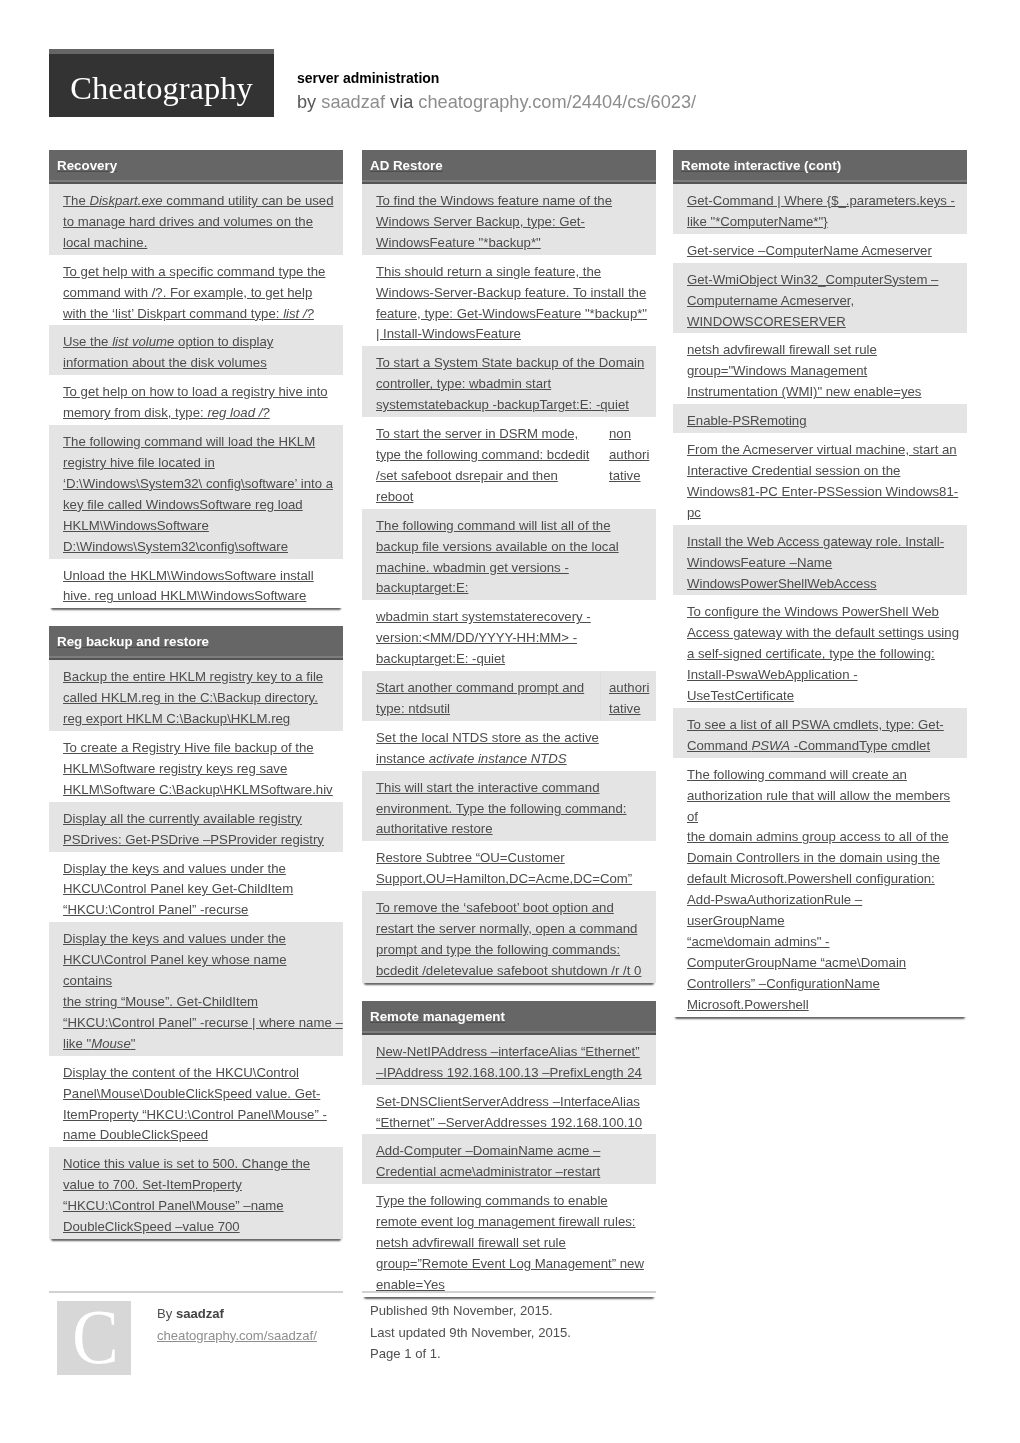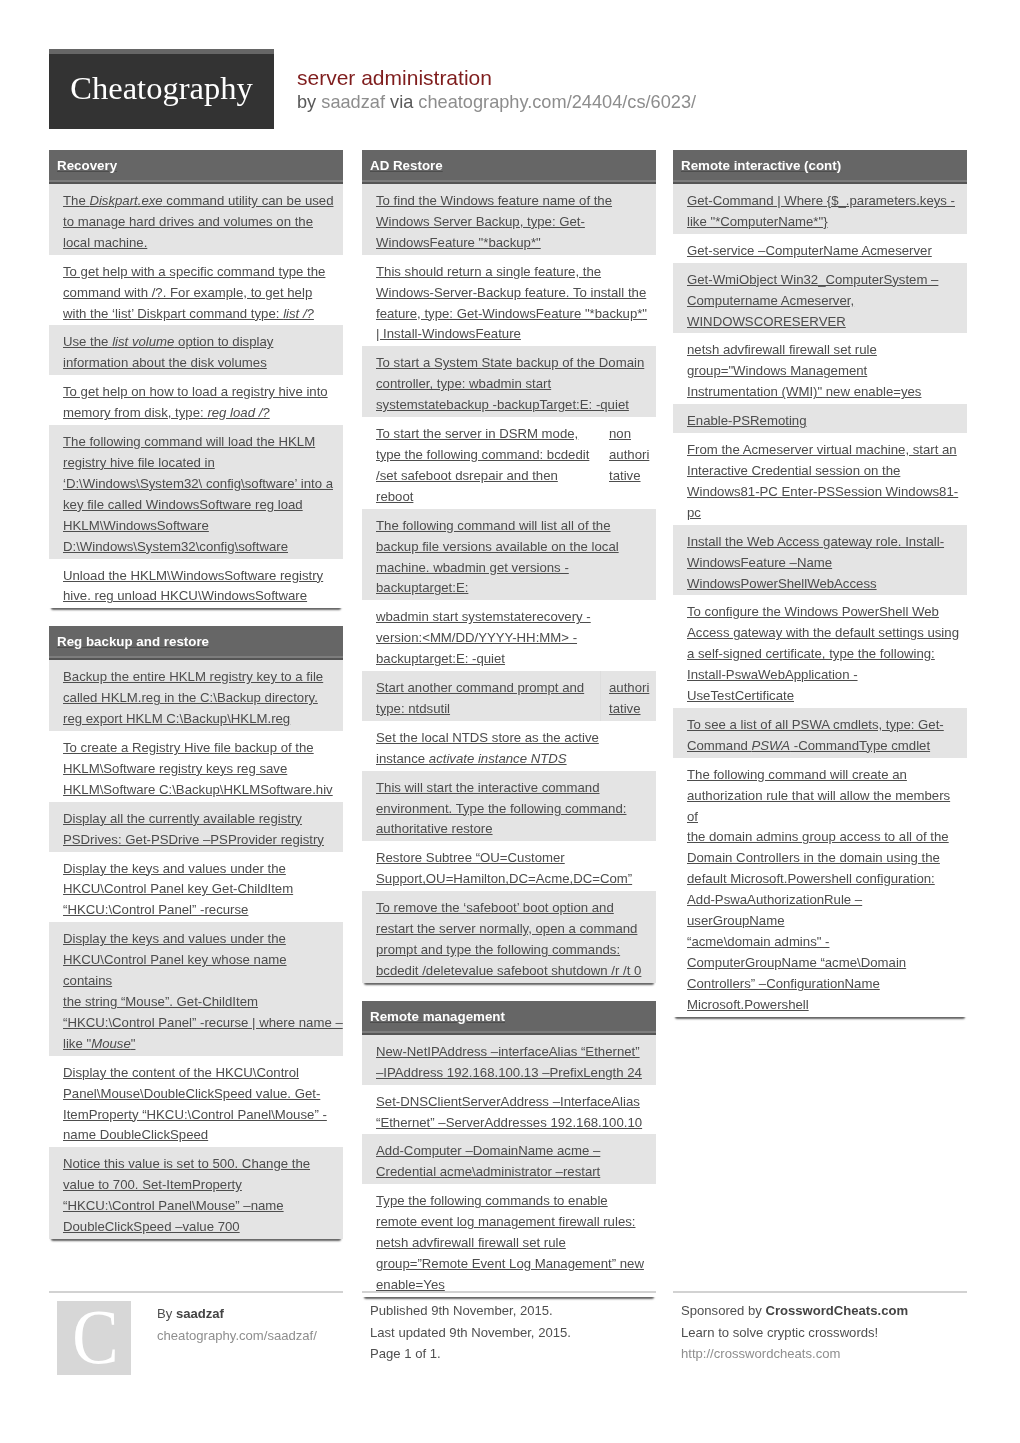--- a/index.html
+++ b/index.html
@@ -9,28 +9,28 @@
     width: 1020px; height: 1443px;
     background: #ffffff;
     font-family: "Liberation Sans", sans-serif;
     color: #4d4d4d;
     -webkit-font-smoothing: antialiased;
   }
   .page { position: relative; width: 1020px; height: 1443px; overflow:hidden; }
 
   
   .header { position:absolute; left:49px; top:48px; width:917px; height:80px; }
-  .logo-box { position:absolute; left:0; top:1px; width:225px; height:80px;
+  .logo-box { position:absolute; left:0; top:1px; width:225px; height:68px;
               background:#333333; border-top:5px solid #666666; }
   .logo-text { position:absolute; left:0; top:0px; width:225px; height:67px;
                display:flex; align-items:center; justify-content:center;
                font-family:"Liberation Serif", serif; font-size:32.5px; color:#ffffff;
                line-height:40px; }
   .title-block { position:absolute; left:248px; top:17px; }
-  .sheet-title { font-size:21px; color:#7f1d1d; line-height:26.2px; font-weight:400; }
+  .sheet-title { font-size:14px; color:#000000; line-height:26.2px; font-weight:700; }
   .sheet-by { font-size:18.2px; color:#8d8d8d; line-height:23px; white-space:nowrap; }
   .sheet-by b { color:#595959; font-weight:400; }
   .sheet-by .nm { color:#8d8d8d; }
 
   
   .cols { position:absolute; left:49px; top:150px; width:917px; }
   .col { position:absolute; top:0; width:294px; }
   .col0 { left:0; }
   .col1 { left:313px; }
   .col2 { left:624px; }
@@ -60,21 +60,21 @@
   .fcol2 { left:624px; width:294px; }
   .favatar { position:absolute; left:8px; top:8px; width:74px; height:74px;
              background:#d7d7d7; color:#ffffff;
              font-family:"Liberation Serif", serif; font-size:79px;
              display:flex; align-items:center; justify-content:center; line-height:1;
              overflow:hidden; }
   .favatar > span { display:block; transform: translate(1px,-2px) scaleX(0.88); }
   .fbody { margin-left:108px; padding-top:10px; }
   .fcol1 .fb, .fcol2 .fb { padding-top:7px; padding-left:8px; }
   .fline { font-size:13.1px; line-height:21.6px; color:#4f4f4f; }
-  .fline.dim { color:#8e8e8e; }
+  .fline.dim { color:#8e8e8e;text-decoration:underline; }
   .fline b { font-weight:700; color:#444444; }
 </style>
 </head>
 <body>
 
 <div class="page">
 
   <div class="header">
     <div class="logo-box">
       <div class="logo-text">Cheatography</div>
@@ -99,21 +99,21 @@
           <div class="row odd">
             <div class="cell">Use the <em>list volume</em> option to display information about the disk volumes</div>
           </div>
           <div class="row even">
             <div class="cell">To get help on how to load a registry hive into memory from disk, type: <em>reg load /?</em></div>
           </div>
           <div class="row odd">
             <div class="cell">The following command will load the HKLM registry hive file located in ‘D:\Windows\System32\ config\software’ into a key file called WindowsSoftware reg load HKLM\WindowsSoftware D:\Windows\System32\config\software</div>
           </div>
           <div class="row even">
-            <div class="cell">Unload the HKLM\WindowsSoftware registry hive. reg unload HKCU\WindowsSoftware</div>
+            <div class="cell">Unload the HKLM\WindowsSoftware install hive. reg unload HKLM\WindowsSoftware</div>
           </div>
         </div>
         <div class="card">
           <div class="card-head">Reg backup and restore</div>
           <div class="card-sep"></div>
           <div class="row odd">
             <div class="cell">Backup the entire HKLM registry key to a file called HKLM.reg in the C:\Backup directory. reg export HKLM C:\Backup\HKLM.reg</div>
           </div>
           <div class="row even">
             <div class="cell">To create a Registry Hive file backup of the HKLM\Software registry keys reg save HKLM\Software C:\Backup\HKLMSoftware.hiv</div>
@@ -240,22 +240,15 @@
         <div class="fline dim">cheatography.com/saadzaf/</div>
       </div>
     </div>
     <div class="fcol fcol1">
       <div class="fb">
       <div class="fline">Published 9th November, 2015.</div>
       <div class="fline">Last updated 9th November, 2015.</div>
       <div class="fline">Page 1 of 1.</div>
       </div>
     </div>
-    <div class="fcol fcol2">
-      <div class="fb">
-      <div class="fline"><span>Sponsored by</span> <b>CrosswordCheats.com</b></div>
-      <div class="fline">Learn to solve cryptic crosswords!</div>
-      <div class="fline dim">http://crosswordcheats.com</div>
-      </div>
-    </div>
   </div>
 
 </div>
 
 </body></html>

